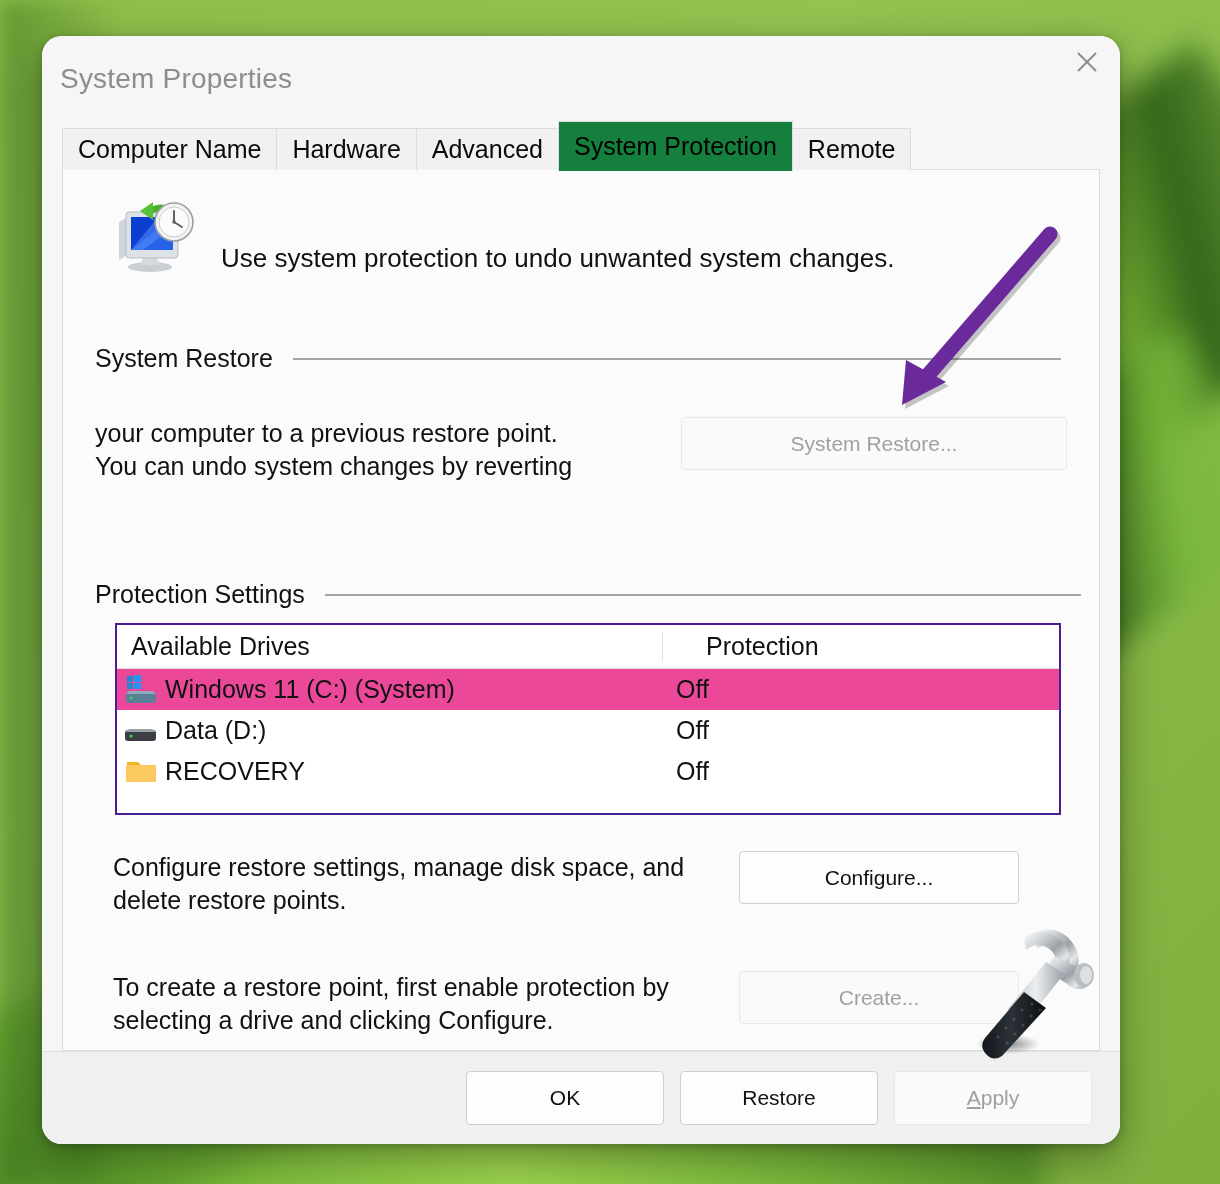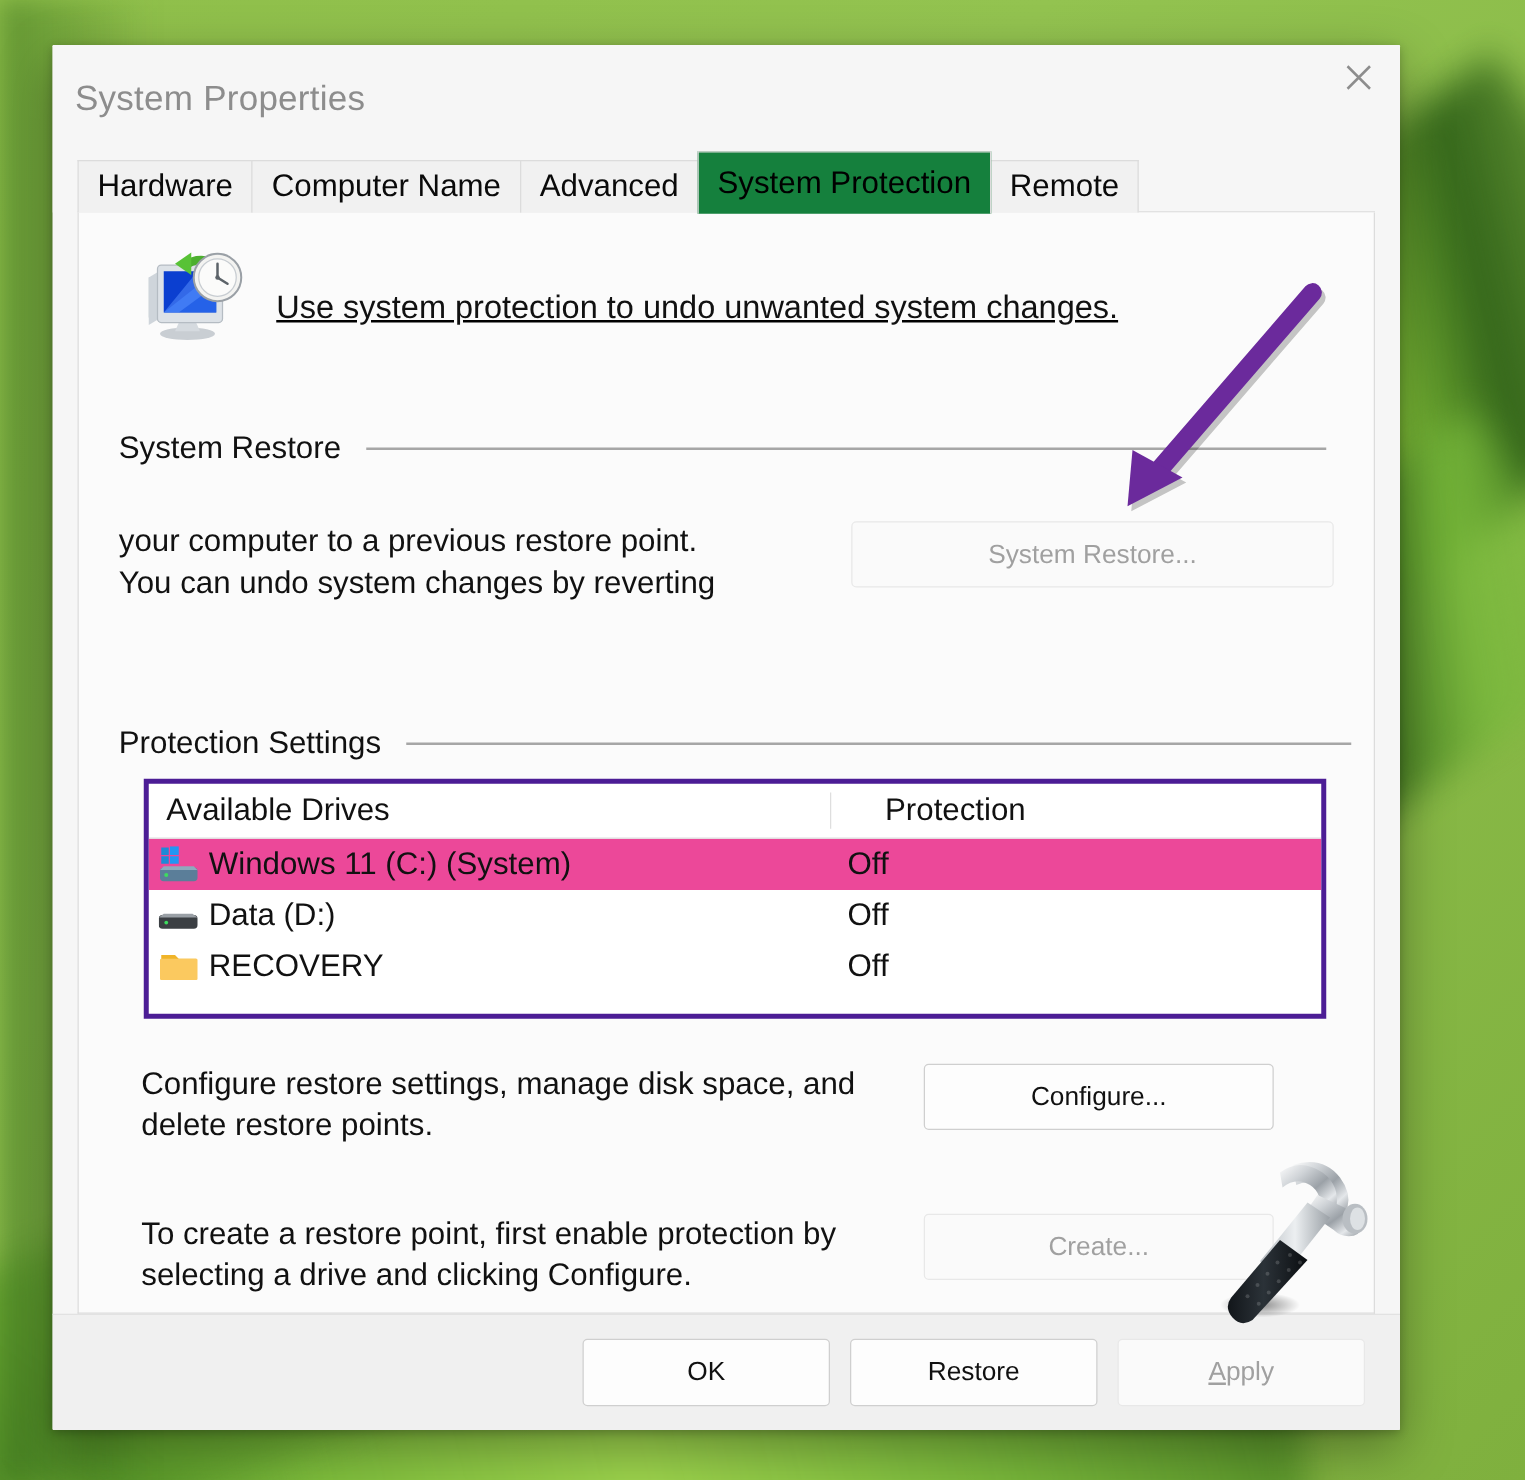--- a/index.html
+++ b/index.html
@@ -76,21 +76,21 @@
     background: linear-gradient(90deg, rgba(45,100,22,.45), rgba(45,100,22,0));
     filter: blur(10px);
   }
 
   
   #dialog {
     position: absolute;
     left: 42px; top: 36px;
     width: 1078px; height: 1108px;
     background: #f6f6f6;
-    border-radius: 1px;
+    border-radius: 20px;
     box-shadow: 0 14px 42px rgba(0,0,0,.35), 0 2px 8px rgba(0,0,0,.22);
     overflow: hidden;
     display: flex;
     flex-direction: column;
   }
 
   
   .titlebar {
     height: 86px;
     flex: none;
@@ -164,23 +164,22 @@
     border-top: none;
     margin: 0 20px;
     box-sizing: border-box;
     position: relative;
     overflow: hidden;
   }
 
   
   .hdr {
     display: flex;
-    align-items: center;
+    align-items: flex-end;
     padding: 26px 0 0 50px;
-    text-decoration: underline;
   }
   .hdr-icon { width: 82px; height: 76px; flex: none; margin-top: 2px; }
   .hdr-text {
     margin-left: 26px;
     margin-top: 20px;
     font-size: 26px;
     color: #111;
   }
 
   
@@ -232,21 +231,21 @@
   }
   .btn.disabled {
     background: #fafafa;
     border-color: #e8e8e8;
     color: #a0a0a0;
   }
 
   
   .listbox {
     margin: 14px 38px 0 52px;
-    border: 4px solid #4c1d95;
+    border: 2px solid #4c1d95;
     background: #fff;
     height: 192px;
     box-sizing: border-box;
     position: relative;
     overflow: hidden;
   }
   .lb-header {
     display: flex;
     height: 43px;
     align-items: center;
@@ -334,24 +333,24 @@
       <span>
         <svg width="30" height="30" viewBox="0 0 30 30">
           <path d="M6 6 L24 24 M24 6 L6 24" stroke="#8d8d8d" stroke-width="2" fill="none"></path>
         </svg>
       </span>
     </div>
   </div>
 
   <div class="tabstrip">
     <div class="tab">
+      <span>Computer Name</span>
+    </div>
+    <div class="tab">
       <span>Hardware</span>
-    </div>
-    <div class="tab">
-      <span>Computer Name</span>
     </div>
     <div class="tab">
       <span>Advanced</span>
     </div>
     <div class="tab active">
       <span>System Protection</span>
     </div>
     <div class="tab">
       <span>Remote</span>
     </div>

